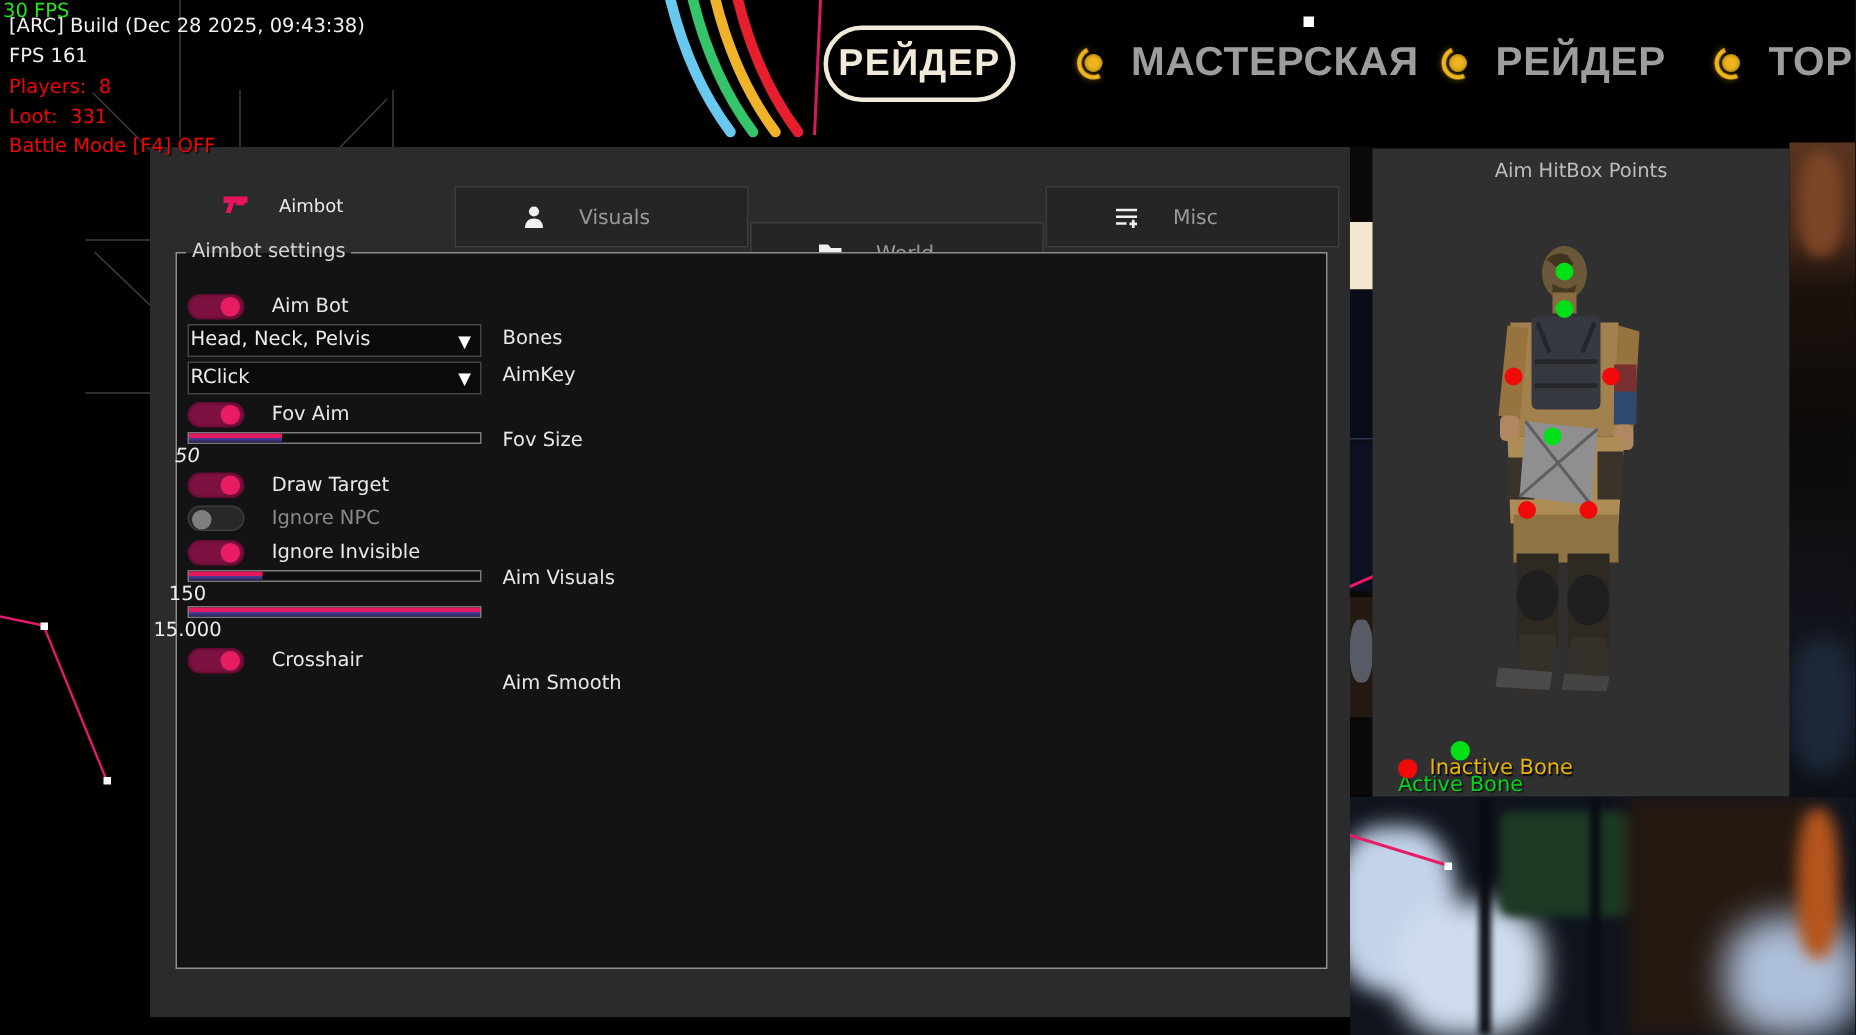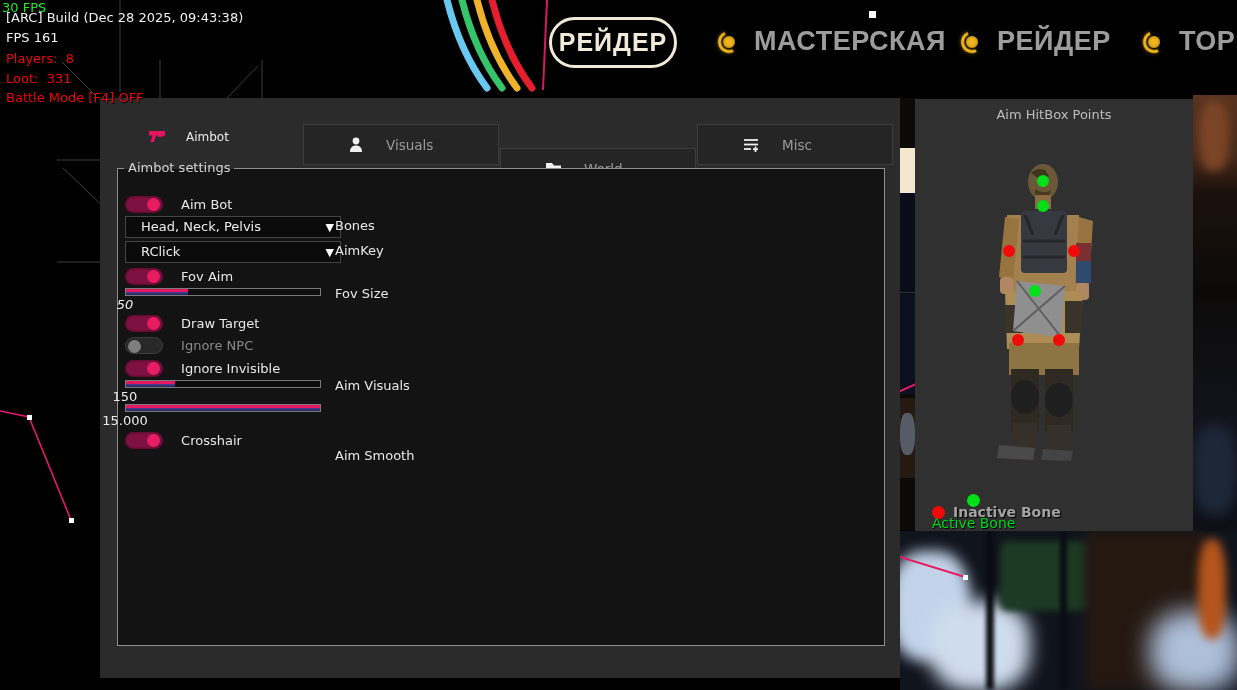--- a/index.html
+++ b/index.html
@@ -53,42 +53,42 @@
   .row{position:absolute; left:7px; height:22px;}
   .toggle{position:relative; width:38px; height:17px; border-radius:9px; display:inline-block; vertical-align:middle; cursor:pointer;}
   .knob{position:absolute; top:2px; width:13px; height:13px; border-radius:50%;}
   .row.on .toggle{background:var(--accent-dark); box-shadow:inset 0 0 3px #40001c;}
   .row.on .knob{left:22px; background:var(--accent);}
   .row.off .toggle{background:#282828; border:1px solid #3d3d3d;}
   .row.off .knob{left:2px; background:#7f7f7f;}
   .toggle-label{color:#e8e8e8; font-size:13px; margin-left:13px; vertical-align:middle;}
   .row.off .toggle-label{color:#8a8a8a;}
 
-  .dropdown{position:relative; width:216px; height:22px; background:#0b0b0b; border:1px solid #454545; color:#ececec;
-    font-size:13px; line-height:20px; padding-left:15px; cursor:pointer;}
+  .dropdown{position:relative; width:196px; height:22px; background:#0b0b0b; border:1px solid #454545; color:#ececec;
+    font-size:13px; line-height:20px; padding-left:1px; cursor:pointer;}
   .dropdown .caret{position:absolute; right:6px; top:1px; font-size:11px; color:#fff;}
   .side-label{position:absolute; left:210px; top:2px; color:#e8e8e8; font-size:13px; white-space:nowrap;}
 
   .slider-track{position:absolute; left:0; top:0; width:196px; height:8px; background:#0d0d0d; border:1px solid #7a7a7a; cursor:pointer;}
   .slider-fill{height:100%; background:linear-gradient(180deg,#e5175f 0%,#e5175f 52%,#4a3f96 52%,#262357 100%);}
   .slider-value{position:absolute; top:9px; width:60px; margin-left:-30px; text-align:center; color:#ececec; font-size:13px;}
 
   
   .panel{position:absolute; left:915px; top:99px; width:278px; height:432px; background:#303030; z-index:5;}
   .panel-title{position:absolute; left:0; right:0; top:8px; text-align:center; color:#bdbdbd; font-size:13px;}
   .hb-dot{position:absolute; width:12px; height:12px; border-radius:50%; margin:-6px 0 0 -6px;}
   .hb-dot.active{background:var(--green);}
   .hb-dot.inactive{background:var(--red);}
   .legend-row{position:absolute; left:17px; display:flex; align-items:center; gap:8px;}
   .legend-dot{width:13px; height:13px; border-radius:50%;}
   .legend-text{font-size:14px; text-shadow:1px 1px 1px #000;}
   .legend-row.active .legend-dot{background:var(--green);}
   .legend-row.active .legend-text{color:#00d61a;}
   .legend-row.inactive .legend-dot{background:var(--red);}
-  .legend-row.inactive .legend-text{color:#a3a3a3;font-weight:bold;}
+  .legend-row.inactive .legend-text{color:#eab308;}
   .model{position:absolute; left:62px; top:62px;}
 </style>
 </head>
 <body>
 
 <div id="stage">
 
   <svg class="bg-lines" width="1237" height="690" viewBox="0 0 1237 690">
     <g stroke="#3f3f3f" stroke-width="1" fill="none">
       <path d="M57 160 L262 160"></path>

